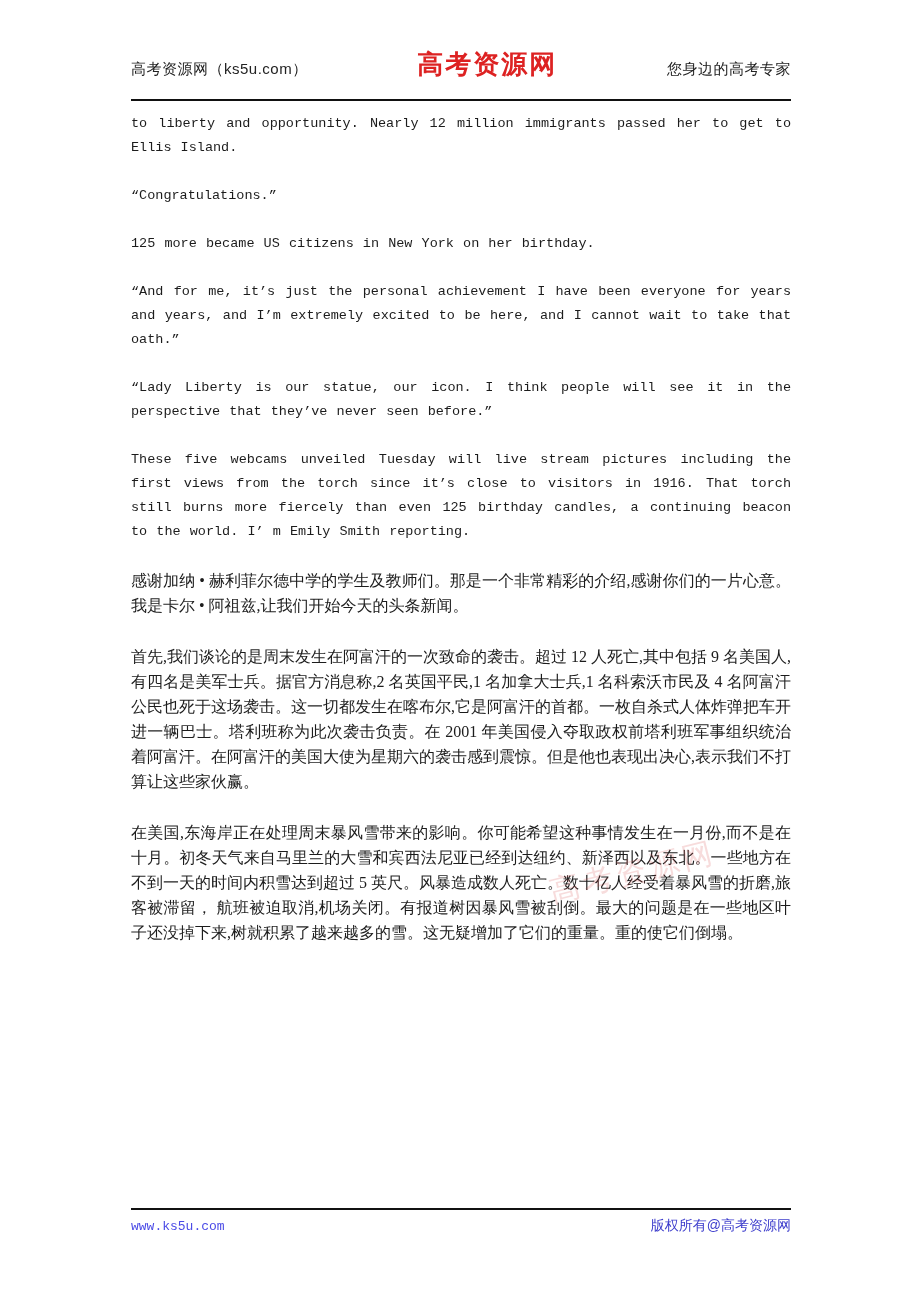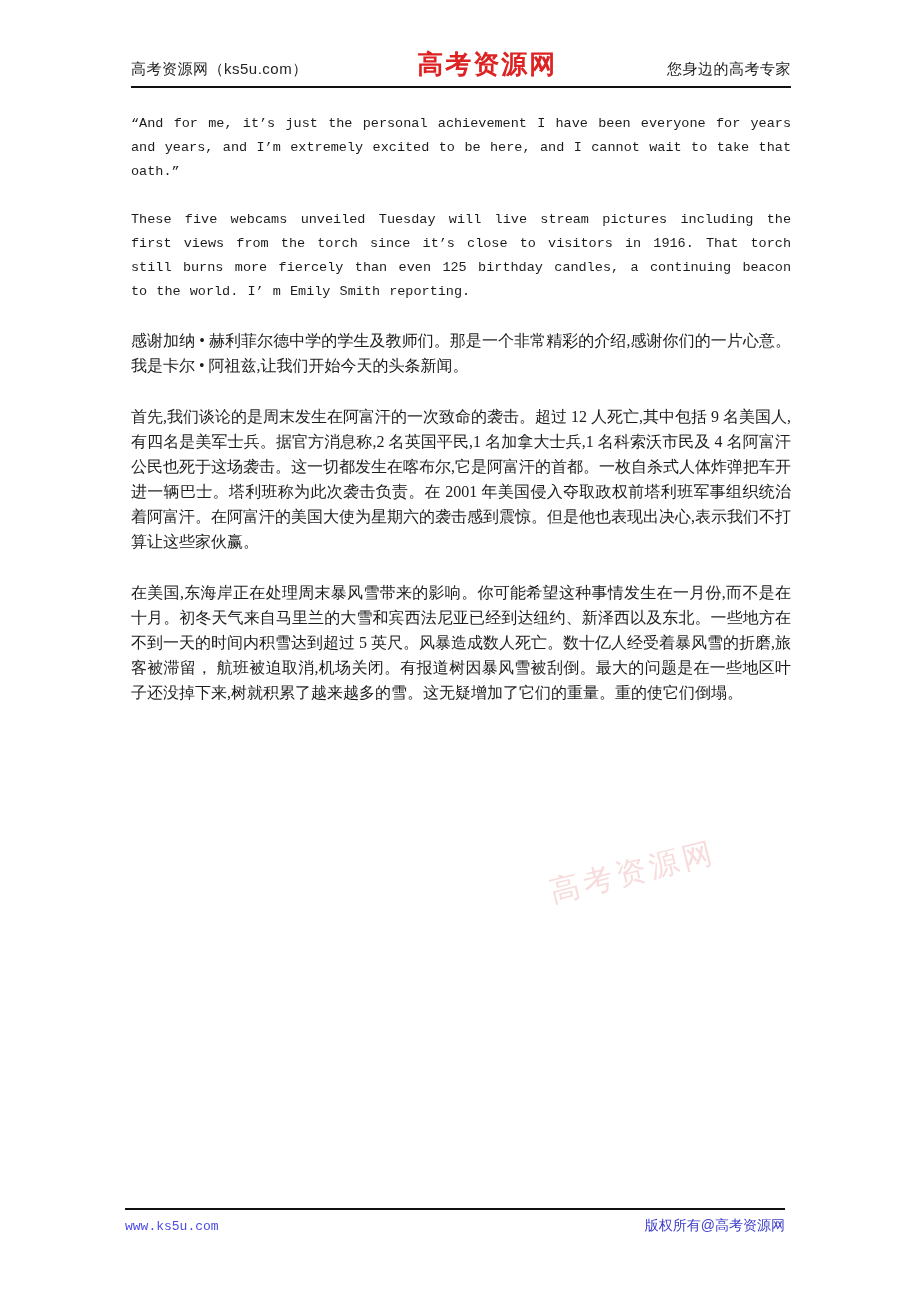--- a/index.html
+++ b/index.html
@@ -20,21 +20,21 @@
   
   .header {
     position: absolute;
     top: 44px;
     left: 131px;
     width: 660px;
     display: flex;
     justify-content: space-between;
     align-items: flex-end;
     border-bottom: 2px solid #111;
-    padding-bottom: 7px;
+    padding-bottom: 20px;
   }
   .header .site-name,
   .header .tagline {
     font-size: 15px;
     color: #222;
     letter-spacing: 0.5px;
     white-space: nowrap;
   }
   .header .logo {
     font-size: 26px;
@@ -84,21 +84,21 @@
     transform: rotate(-14deg);
     letter-spacing: 4px;
     pointer-events: none;
     white-space: nowrap;
   }
 
   
   .footer {
     position: absolute;
     top: 1208px;
-    left: 125px;
+    left: 131px;
     width: 660px;
     border-top: 2px solid #111;
     padding-top: 7px;
     display: flex;
     justify-content: space-between;
     align-items: baseline;
   }
   .footer .url {
     font-family: "Liberation Mono", "DejaVu Sans Mono", monospace;
     font-size: 13px;
@@ -117,21 +117,25 @@
 
   <div class="header">
     <span class="site-name">高考资源网（ks5u.com）</span>
     <span class="logo">高考资源网</span>
     <span class="tagline">您身边的高考专家</span>
   </div>
 
   <div class="main">
 
     <div class="en">
+      <p>to liberty and opportunity. Nearly 12 million immigrants passed her to get to Ellis Island.</p>
+      <p>“Congratulations.”</p>
+      <p>125 more became US citizens in New York on her birthday.</p>
       <p>“And for me, it’s just the personal achievement I have been everyone for years and years, and I’m extremely excited to be here, and I cannot wait to take that oath.”</p>
+      <p>“Lady Liberty is our statue, our icon. I think people will see it in the perspective that they’ve never seen before.”</p>
       <p>These five webcams unveiled Tuesday will live stream pictures including the first views from the torch since it’s close to visitors in 1916. That torch still burns more fiercely than even 125 birthday candles, a continuing beacon to the world. I’ m Emily Smith reporting.</p>
     </div>
 
     <div class="zh">
       <p>感谢加纳 • 赫利菲尔德中学的学生及教师们。那是一个非常精彩的介绍,感谢你们的一片心意。我是卡尔 • 阿祖兹,让我们开始今天的头条新闻。</p>
       <p>首先,我们谈论的是周末发生在阿富汗的一次致命的袭击。超过 12 人死亡,其中包括 9 名美国人,有四名是美军士兵。据官方消息称,2 名英国平民,1 名加拿大士兵,1 名科索沃市民及 4 名阿富汗公民也死于这场袭击。这一切都发生在喀布尔,它是阿富汗的首都。一枚自杀式人体炸弹把车开进一辆巴士。塔利班称为此次袭击负责。在 2001 年美国侵入夺取政权前塔利班军事组织统治着阿富汗。在阿富汗的美国大使为星期六的袭击感到震惊。但是他也表现出决心,表示我们不打算让这些家伙赢。</p>
       <p>在美国,东海岸正在处理周末暴风雪带来的影响。你可能希望这种事情发生在一月份,而不是在十月。初冬天气来自马里兰的大雪和宾西法尼亚已经到达纽约、新泽西以及东北。一些地方在不到一天的时间内积雪达到超过 5 英尺。风暴造成数人死亡。数十亿人经受着暴风雪的折磨,旅客被滞留， 航班被迫取消,机场关闭。有报道树因暴风雪被刮倒。最大的问题是在一些地区叶子还没掉下来,树就积累了越来越多的雪。这无疑增加了它们的重量。重的使它们倒塌。</p>
     </div>
 
   </div>

